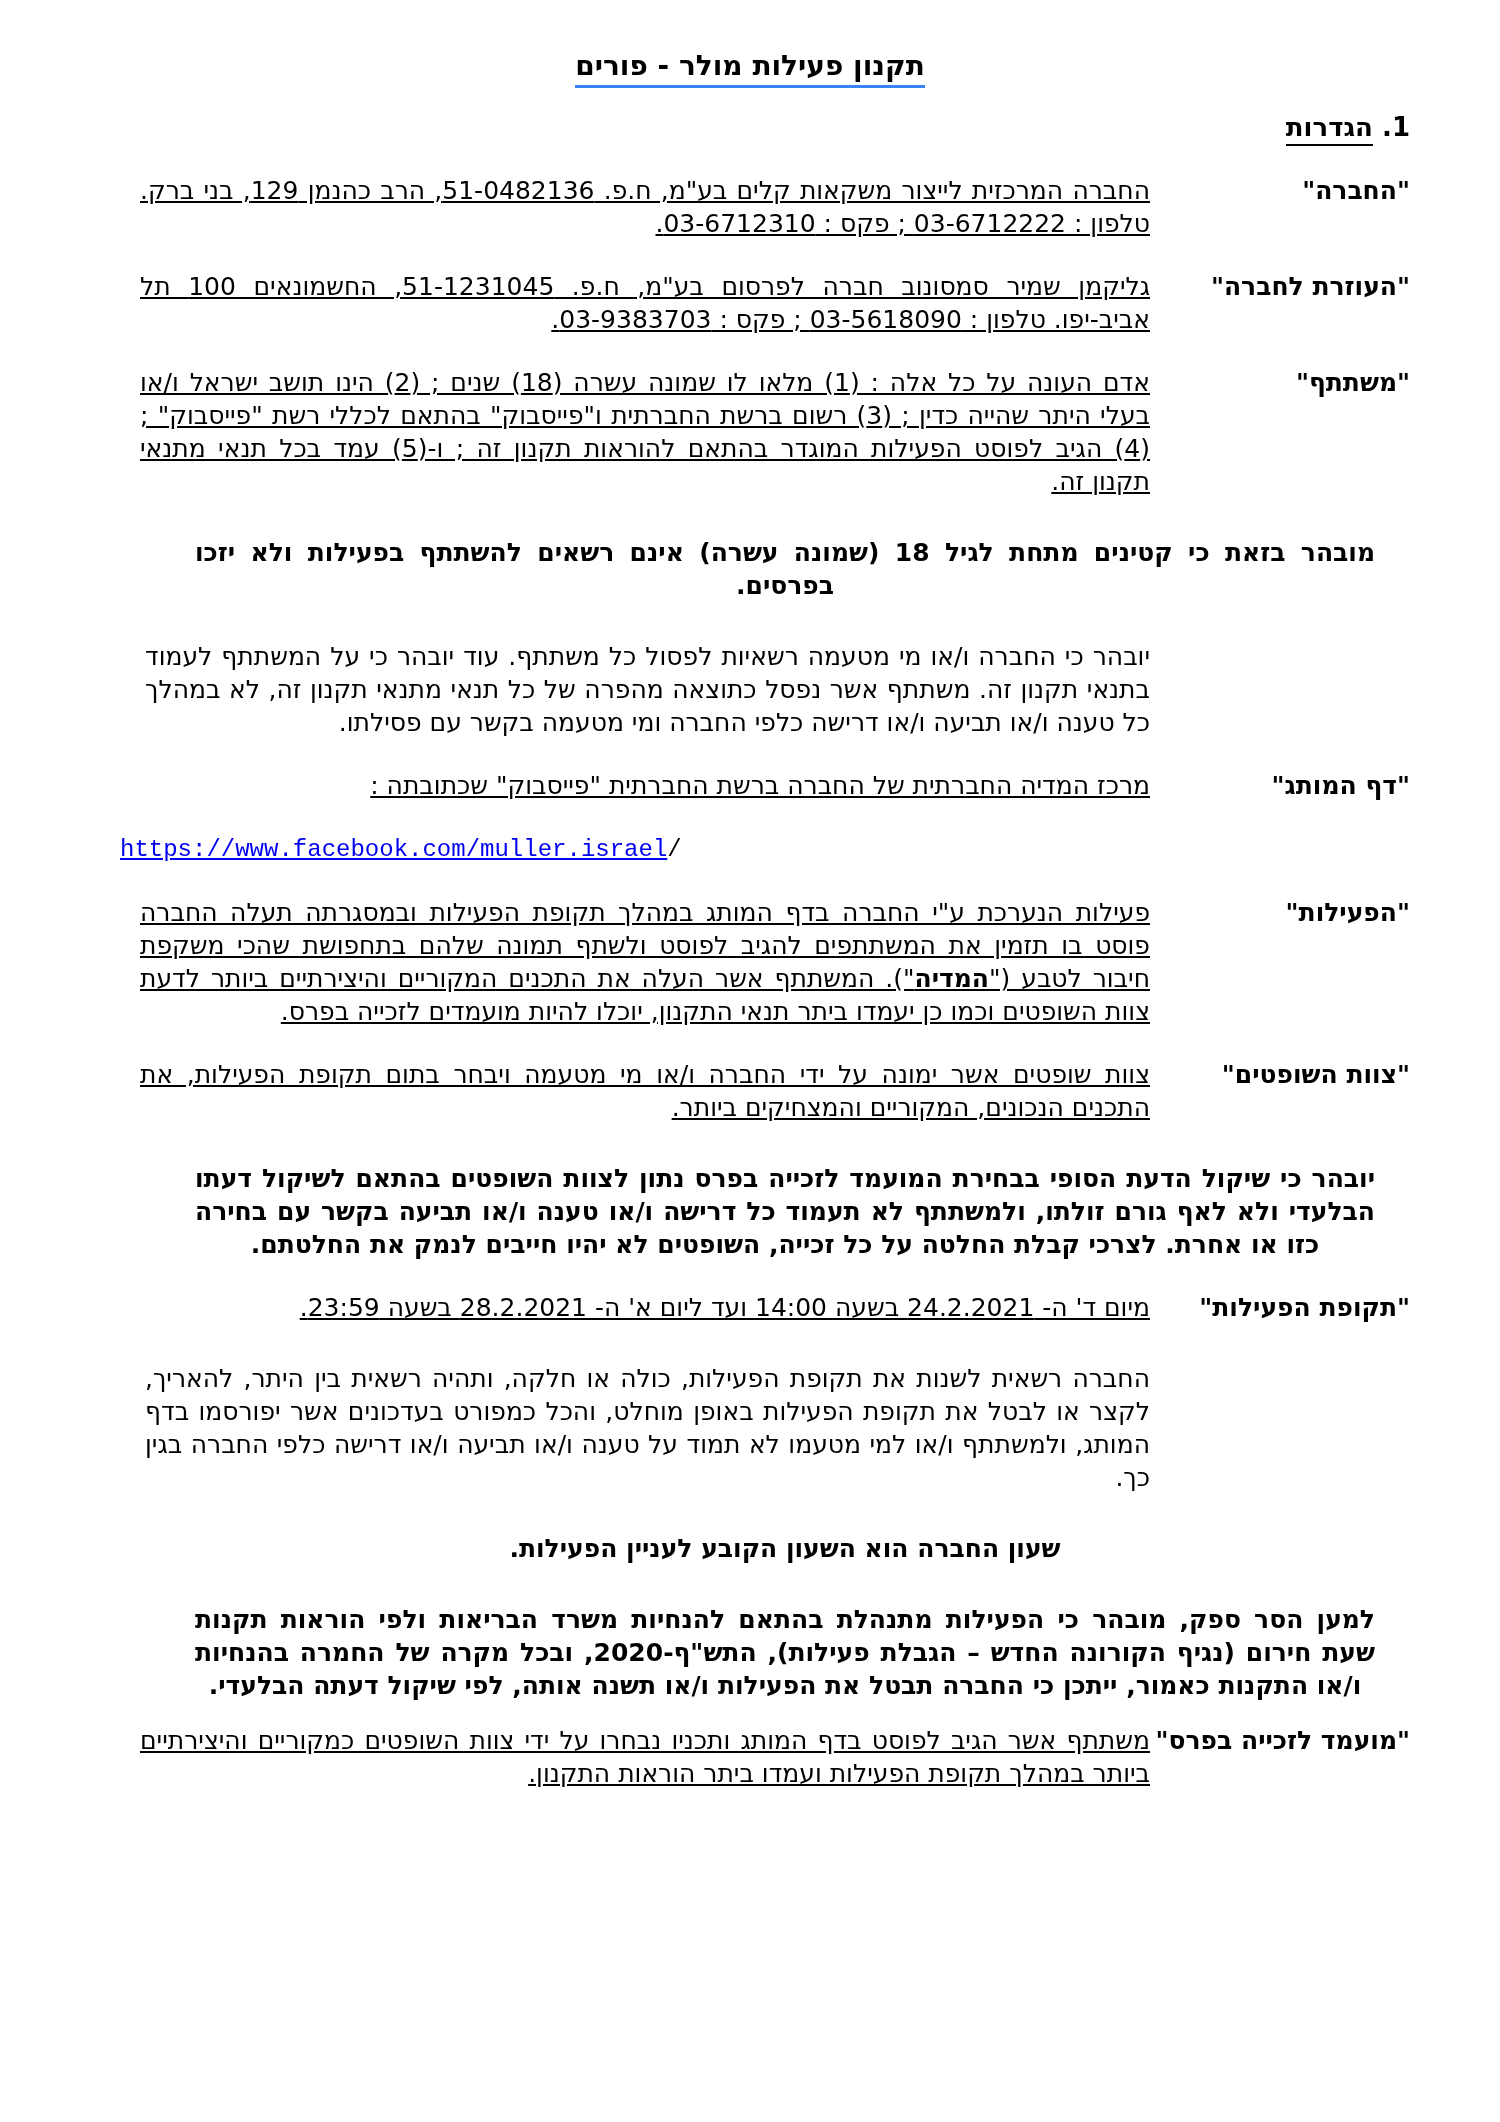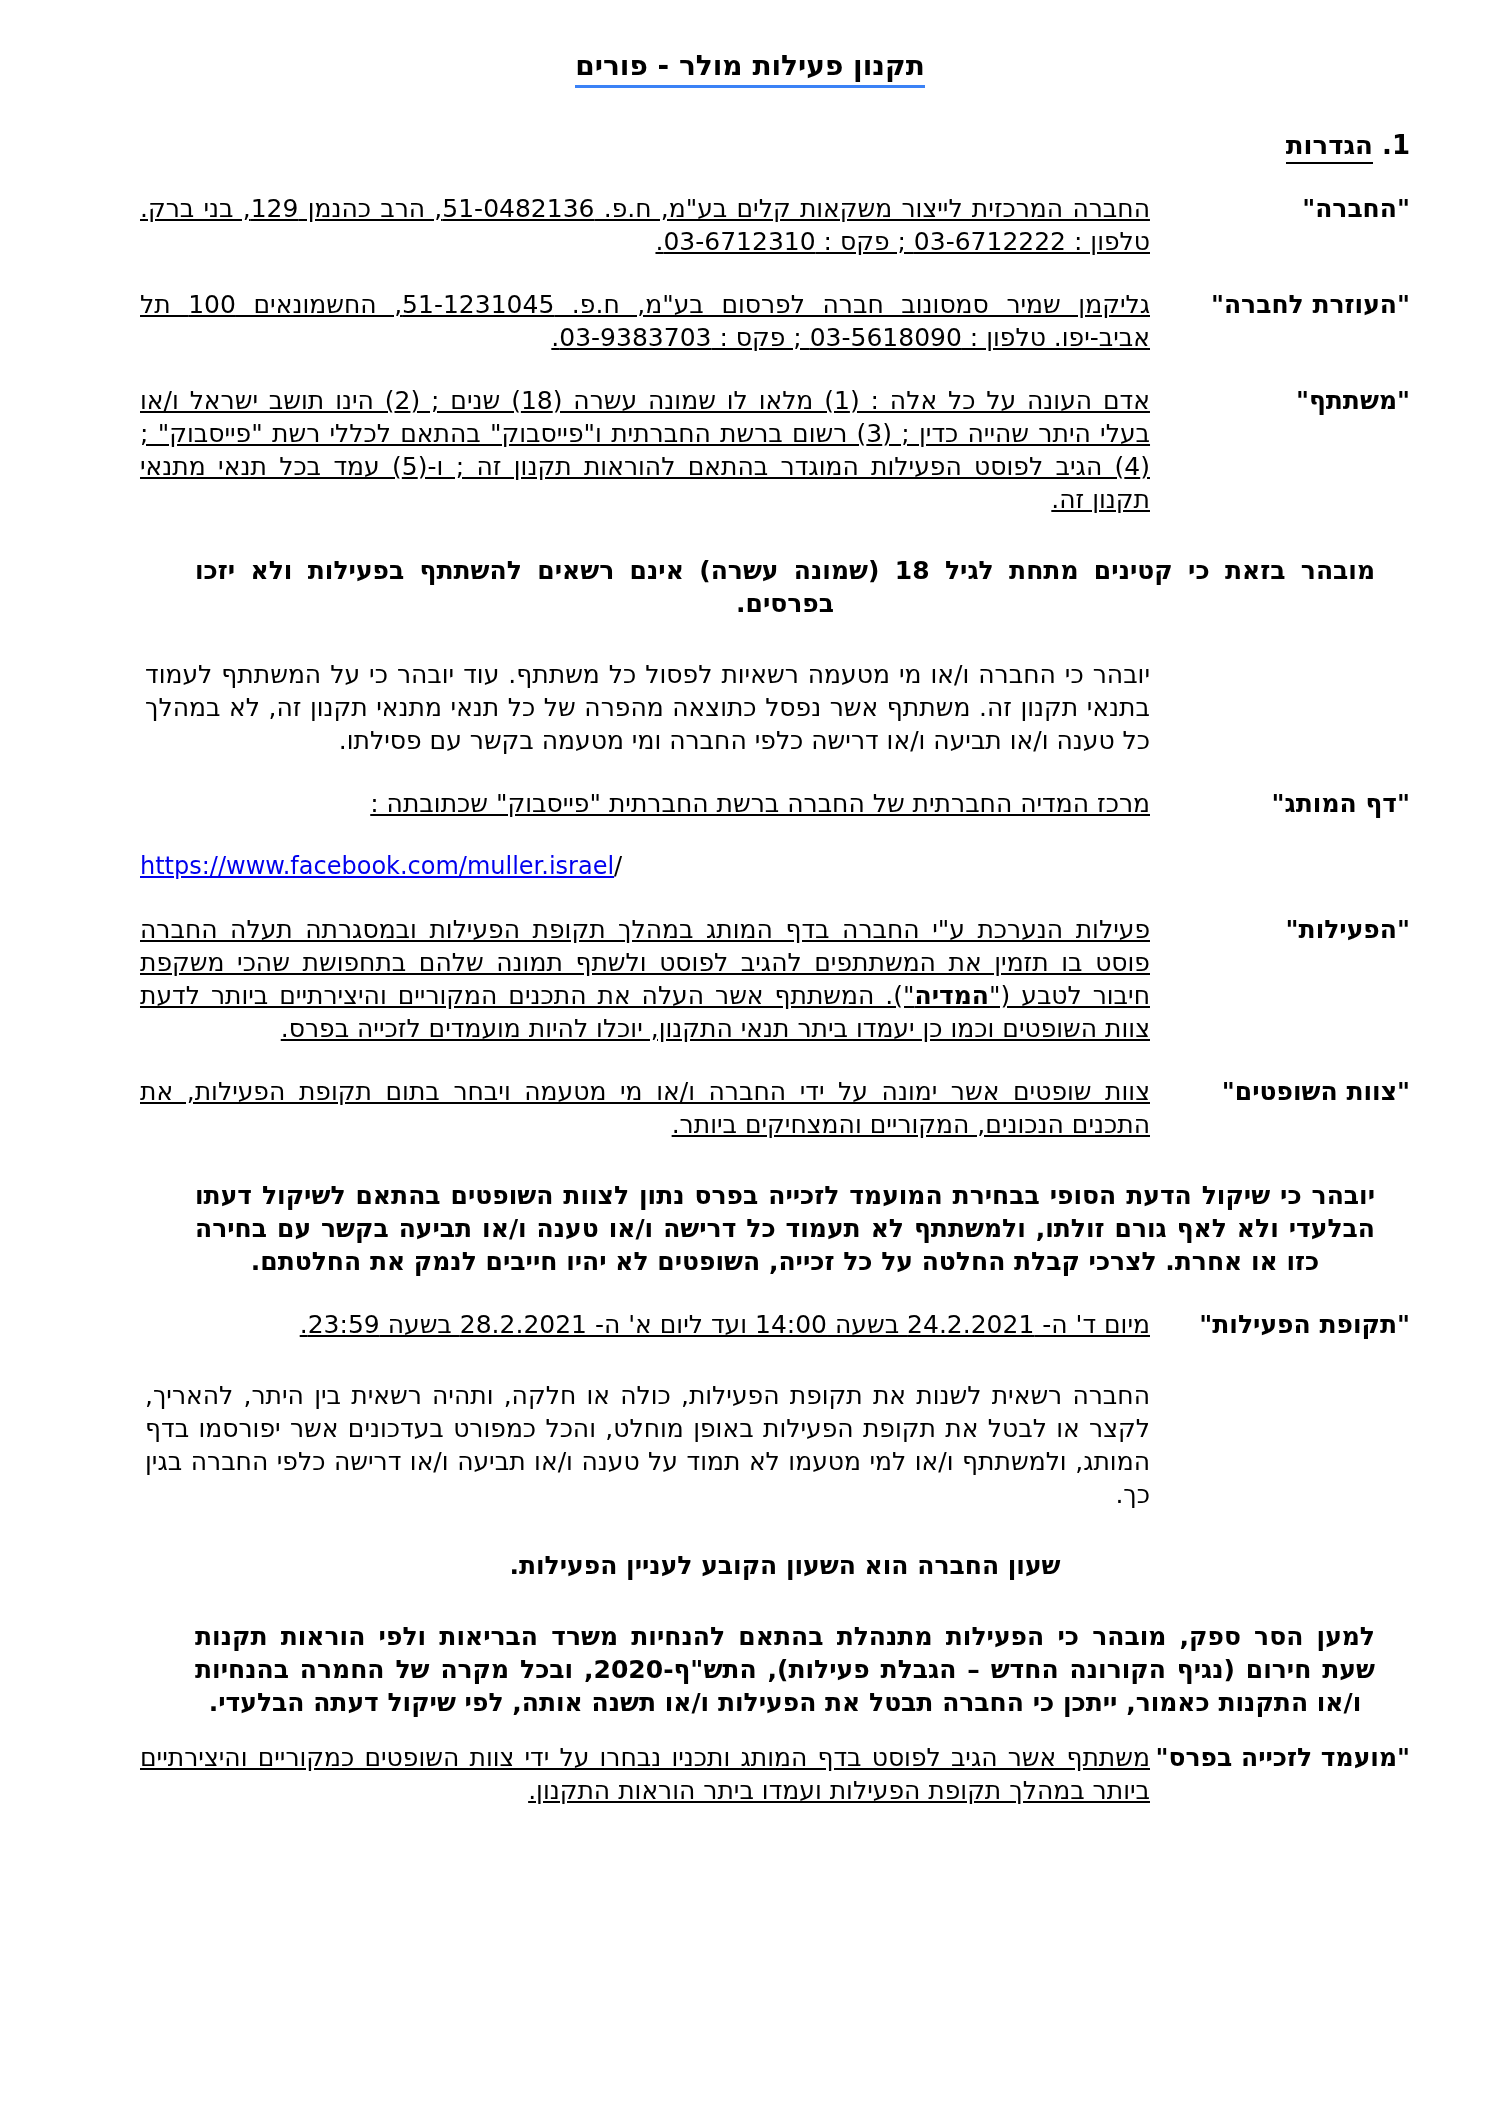--- a/index.html
+++ b/index.html
@@ -6,21 +6,21 @@
   body{
     width:1500px;height:2122px;background:#ffffff;color:#000000;
     font-family:"DejaVu Sans",sans-serif;direction:rtl;overflow:hidden;
   }
   .page{padding:46px 90px 0 90px;box-sizing:border-box;width:1500px;}
   .doc-title{
     text-align:center;font-weight:bold;font-size:28px;line-height:40px;
   }
   .doc-title .u{border-bottom:3px solid #3b82f6;padding-bottom:3px;}
   .section-heading{
-    margin-top:42px;font-weight:bold;font-size:26px;line-height:34px;text-align:right;
+    margin-top:24px;font-weight:bold;font-size:26px;line-height:34px;text-align:right;
   }
   .section-heading .u{border-bottom:2px solid #000;padding-bottom:2px;}
   .def-row{display:flex;margin-top:30px;}
   .def-term{
     flex:none;width:260px;font-weight:bold;font-size:25px;line-height:33px;
     text-align:right;
   }
   .def-text{
     flex:none;width:1010px;font-size:25px;line-height:33px;
     text-align:justify;
@@ -34,21 +34,21 @@
   }
   .note-bold{
     font-weight:bold;margin-right:35px;margin-left:105px;
     text-align:justify;text-align-last:center;
   }
   .link-line{
     margin-top:30px;margin-left:0;text-align:left;font-size:24px;line-height:33px;
     padding-left:0;direction:ltr;text-align:left;margin-right:0;
     padding-right:0;
   }
-  .link-line .ltr{display:inline-block;direction:ltr;margin-left:50px;}
+  .link-line .ltr{display:inline-block;direction:ltr;margin-left:30px;font-family:Liberation Mono, monospace;}
   a.fb-link{color:#0000EE;text-decoration:underline;cursor:pointer;}
   .slash{color:#000000;text-decoration:none;}
   .b-inline{font-weight:bold;}
   .last-def{margin-top:22px;}
 </style>
 </head>
 <body>
 
 <div class="page">
 

